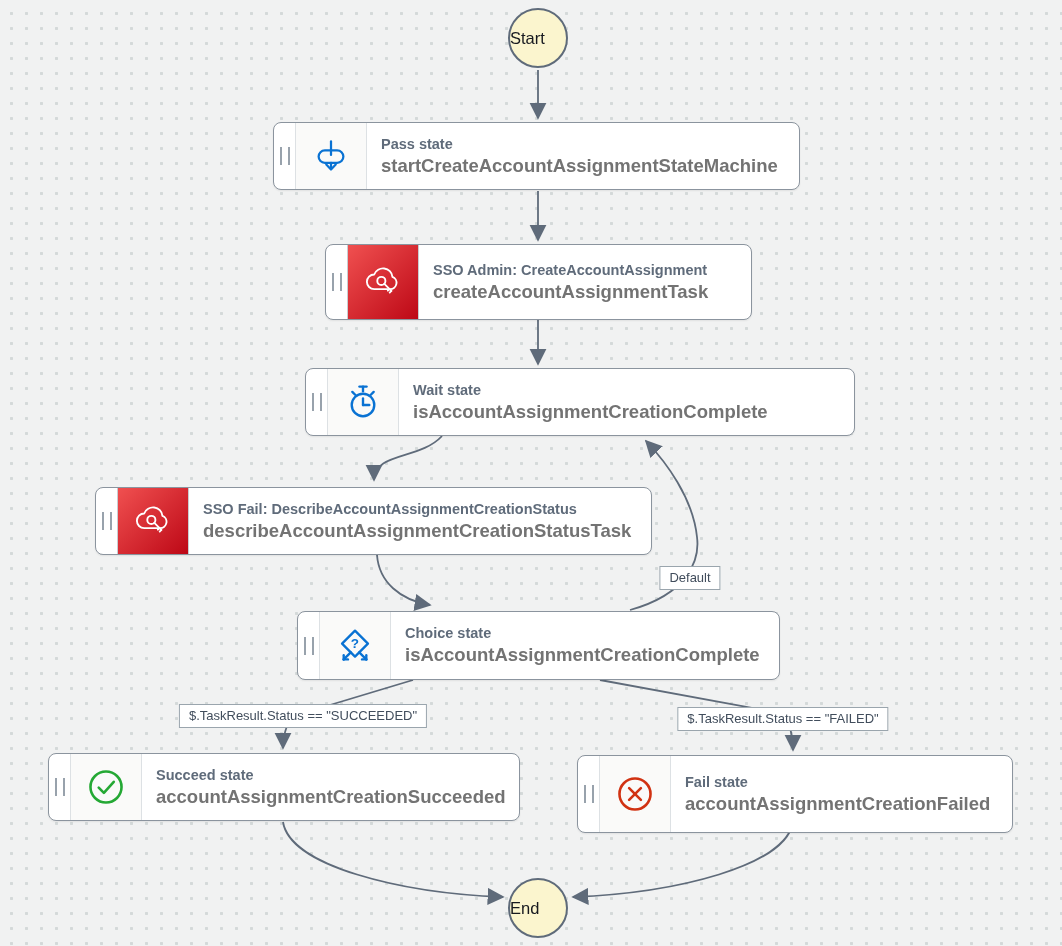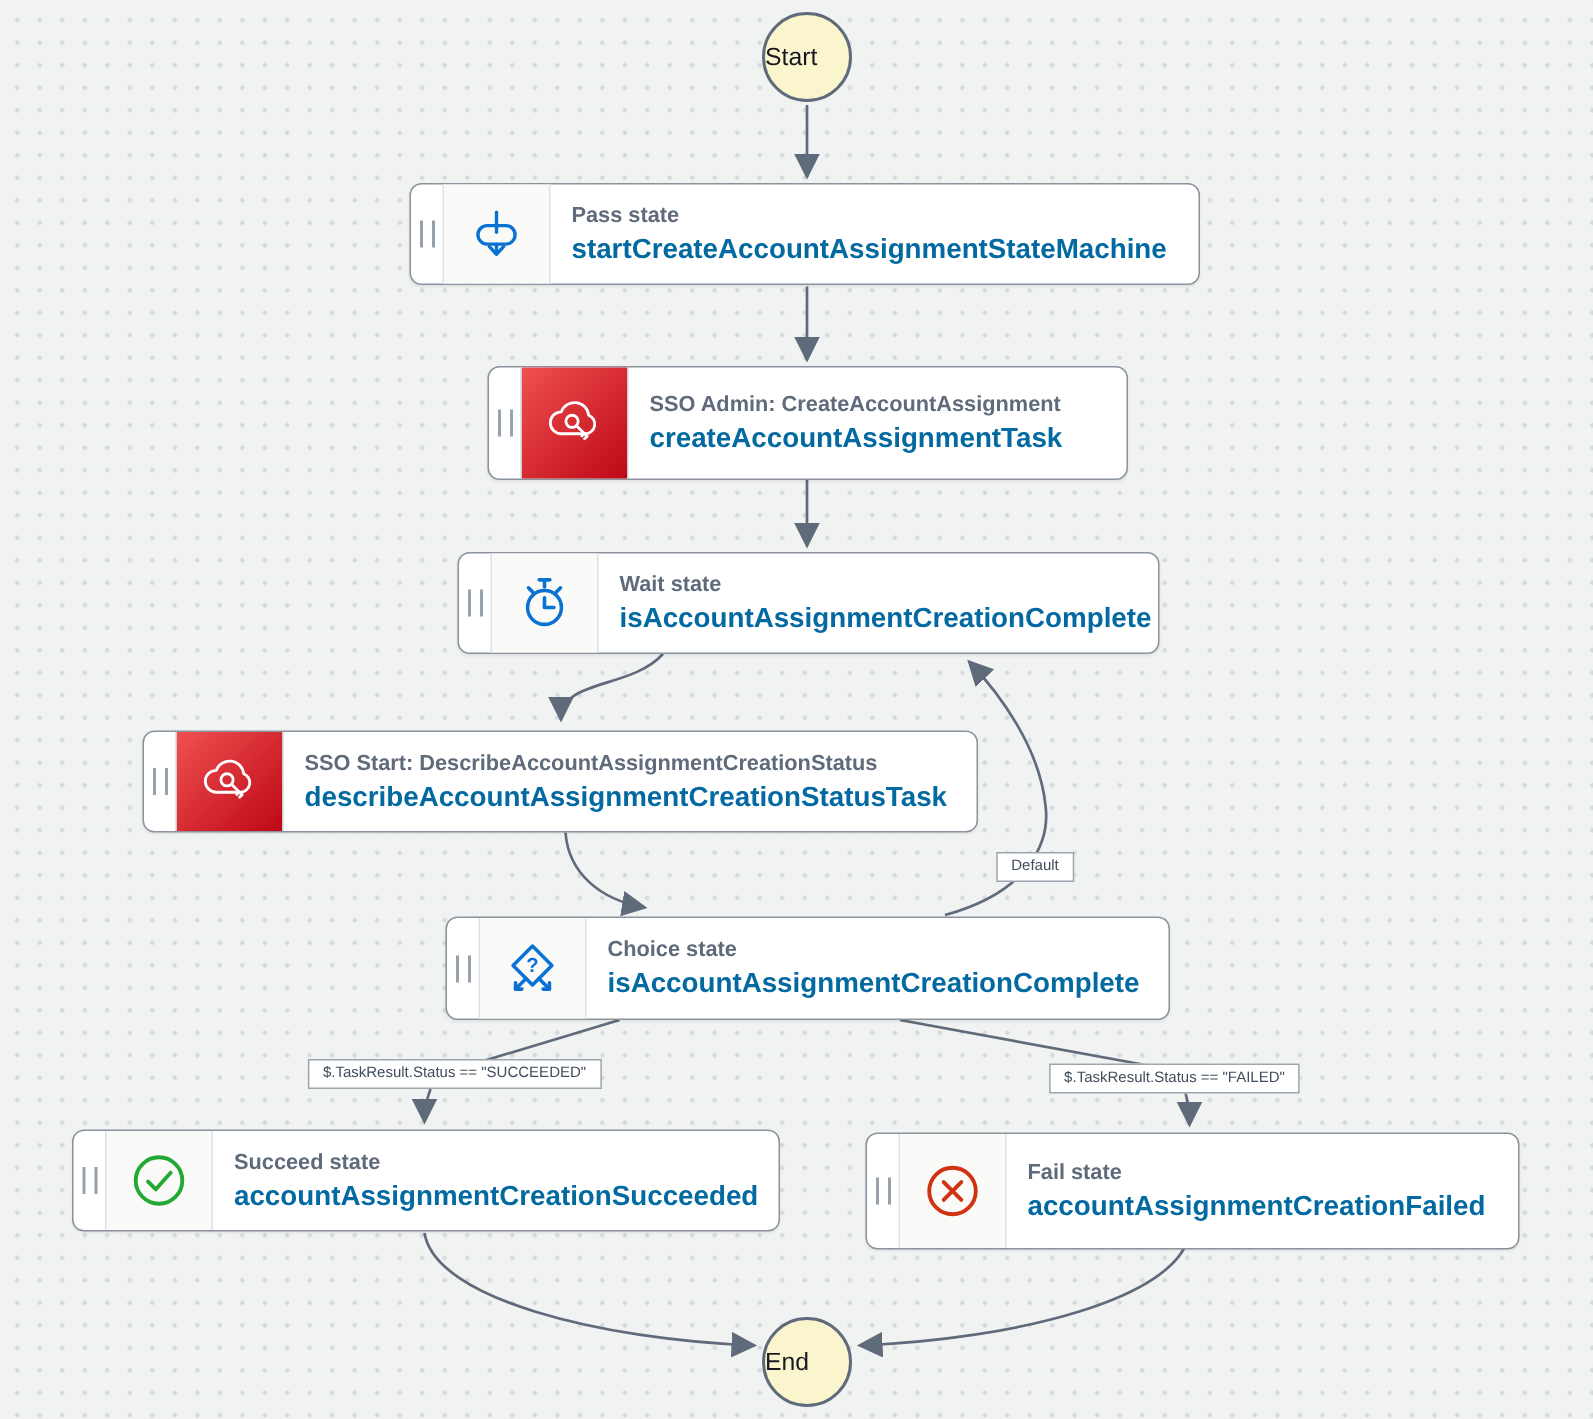--- a/index.html
+++ b/index.html
@@ -47,36 +47,36 @@
     border-left-color:#c8cdd1;border-right-color:#c8cdd1;
   }
   .text-col{
     display:flex;flex-direction:column;justify-content:center;
     padding:0 18px 0 14px;
     white-space:nowrap;
     overflow:hidden;
     font-weight:bold;
   }
   .type-label{font-size:14.5px;color:#5f6b7a;line-height:19px;}
-  .state-name{font-size:18.5px;color:#0369a1;line-height:24px;}
+  .state-name{font-size:18.5px;color:#737373;line-height:24px;}
   .terminal{
     position:absolute;
     width:60px;height:60px;border-radius:50%;
     background:#fbf5ce;border:2px solid #5f6b7a;
     display:flex;align-items:center;
     font-size:16.5px;color:#16191f;
     z-index:2;box-sizing:border-box;
   }
   .edge-label{
     position:absolute;
     transform:translate(-50%,-50%);
     background:#ffffff;
     border:1px solid #9aa5ad;
     color:#414d5c;
-    font-size:10px;
+    font-size:13px;
     padding:3px 9px 4px 9px;
     z-index:3;
     white-space:nowrap;
   }
   svg.glyph{display:block;}
 </style>
 </head>
 <body>
 
 <div id="canvas">
@@ -137,21 +137,21 @@
         <path d="M25.9,26.4 L24.4,27.9"></path>
         <path d="M27.6,28.1 L26.1,29.6"></path>
       </svg>
     </div>
     <div class="text-col">
       <span class="type-label">SSO Admin: CreateAccountAssignment</span>
       <span class="state-name">createAccountAssignmentTask</span>
     </div>
   </div>
 
-  <div class="state-node" style="left:305px;top:368px;width:468px;height:68px;">
+  <div class="state-node" style="left:305px;top:368px;width:550px;height:68px;">
     <div class="handle-cell">
         <div class="grip"></div>
       </div>
     <div class="icon-cell">
       <svg class="glyph" width="38" height="38" viewBox="0 0 32 32" fill="none" stroke="#0972d3" stroke-width="2" stroke-linecap="round" stroke-linejoin="round">
         <path d="M13,3 H19"></path>
         <path d="M16,3 V7"></path>
         <path d="M7,7.5 L9.4,9.9"></path>
         <path d="M25,7.5 L22.6,9.9"></path>
         <circle cx="16" cy="18.5" r="9.5"></circle>
@@ -172,21 +172,21 @@
     <div class="icon-cell sso">
       <svg class="glyph" width="44" height="44" viewBox="0 0 40 40" fill="none" stroke="#ffffff" stroke-width="1.7" stroke-linecap="round" stroke-linejoin="round">
         <path d="M12,26.5 H26.5 A5.8,5.8 0 0 0 28.6,15.3 A8.6,8.6 0 0 0 12,13.2 A6.6,6.6 0 0 0 12,26.5 Z"></path>
         <circle cx="18.5" cy="19" r="3.7"></circle>
         <path d="M21.2,21.7 L27.6,28.1"></path>
         <path d="M25.9,26.4 L24.4,27.9"></path>
         <path d="M27.6,28.1 L26.1,29.6"></path>
       </svg>
     </div>
     <div class="text-col">
-      <span class="type-label">SSO Start: DescribeAccountAssignmentCreationStatus</span>
+      <span class="type-label">SSO Fail: DescribeAccountAssignmentCreationStatus</span>
       <span class="state-name">describeAccountAssignmentCreationStatusTask</span>
     </div>
   </div>
 
   <div class="state-node" style="left:297px;top:611px;width:483px;height:69px;">
     <div class="handle-cell">
         <div class="grip"></div>
       </div>
     <div class="icon-cell">
       <svg class="glyph" width="40" height="40" viewBox="0 0 34 34" fill="none" stroke="#0972d3" stroke-width="2" stroke-linecap="round" stroke-linejoin="round">

